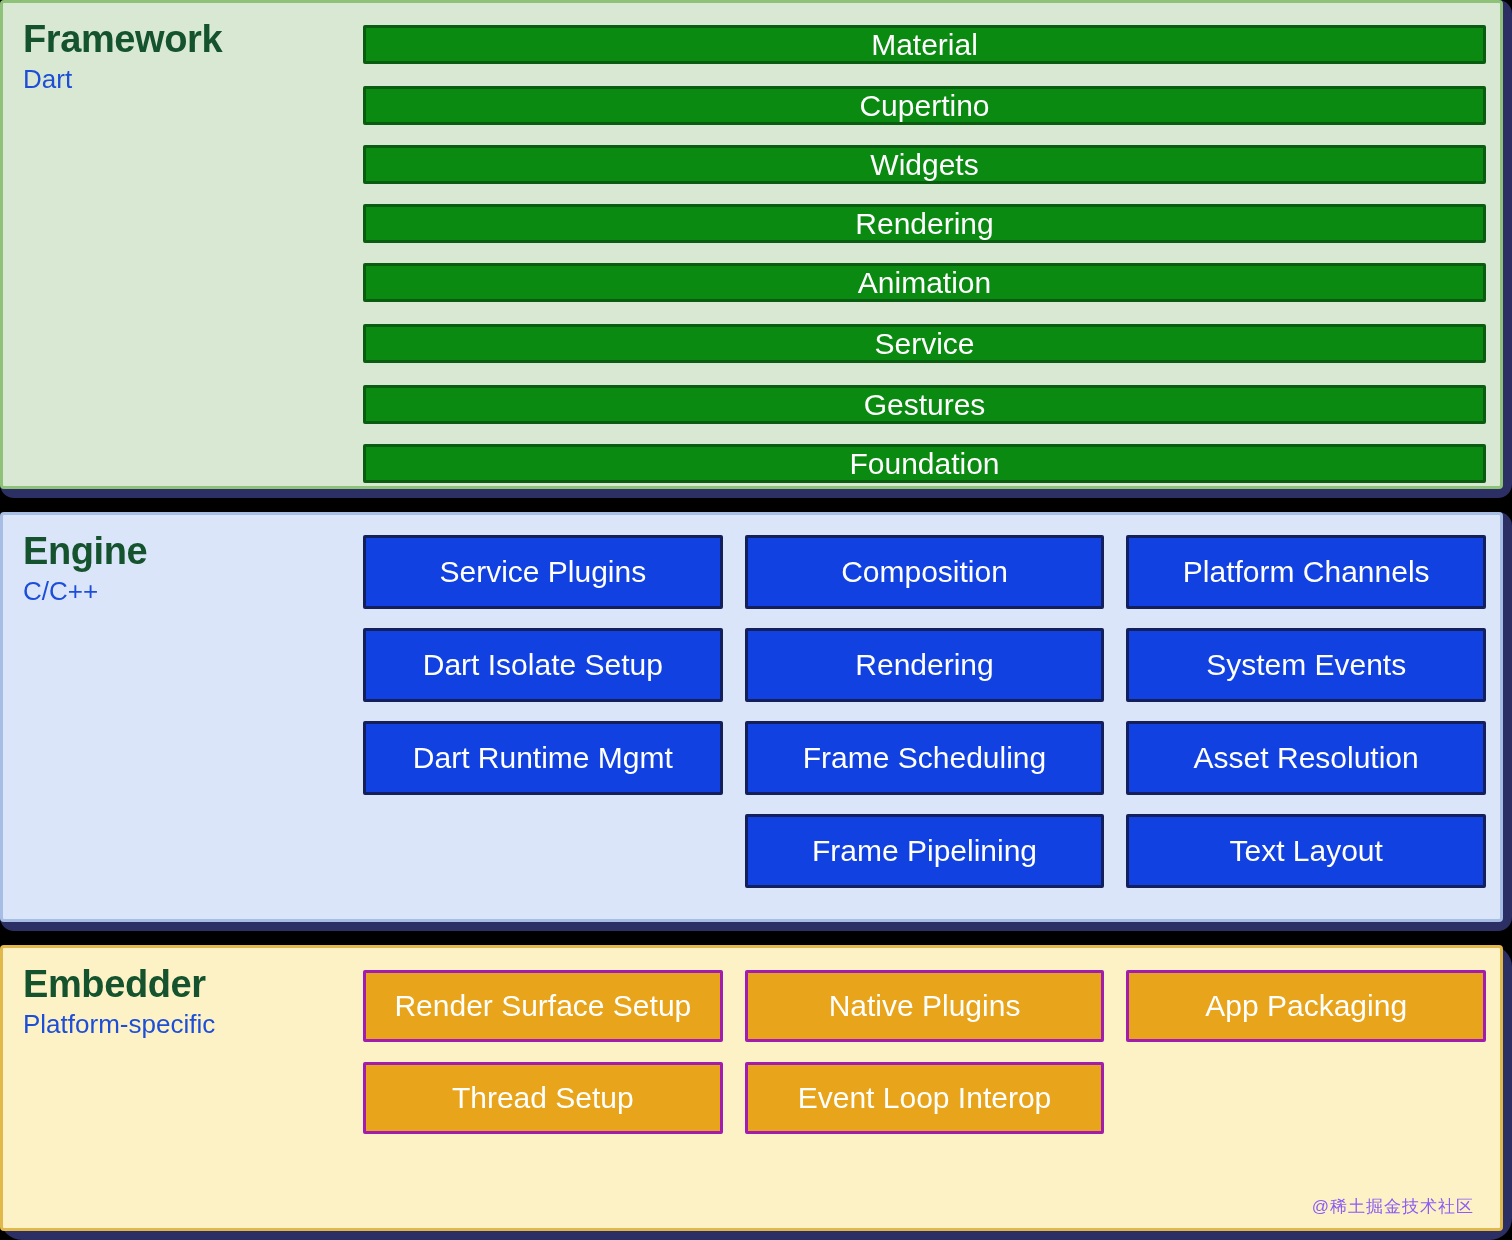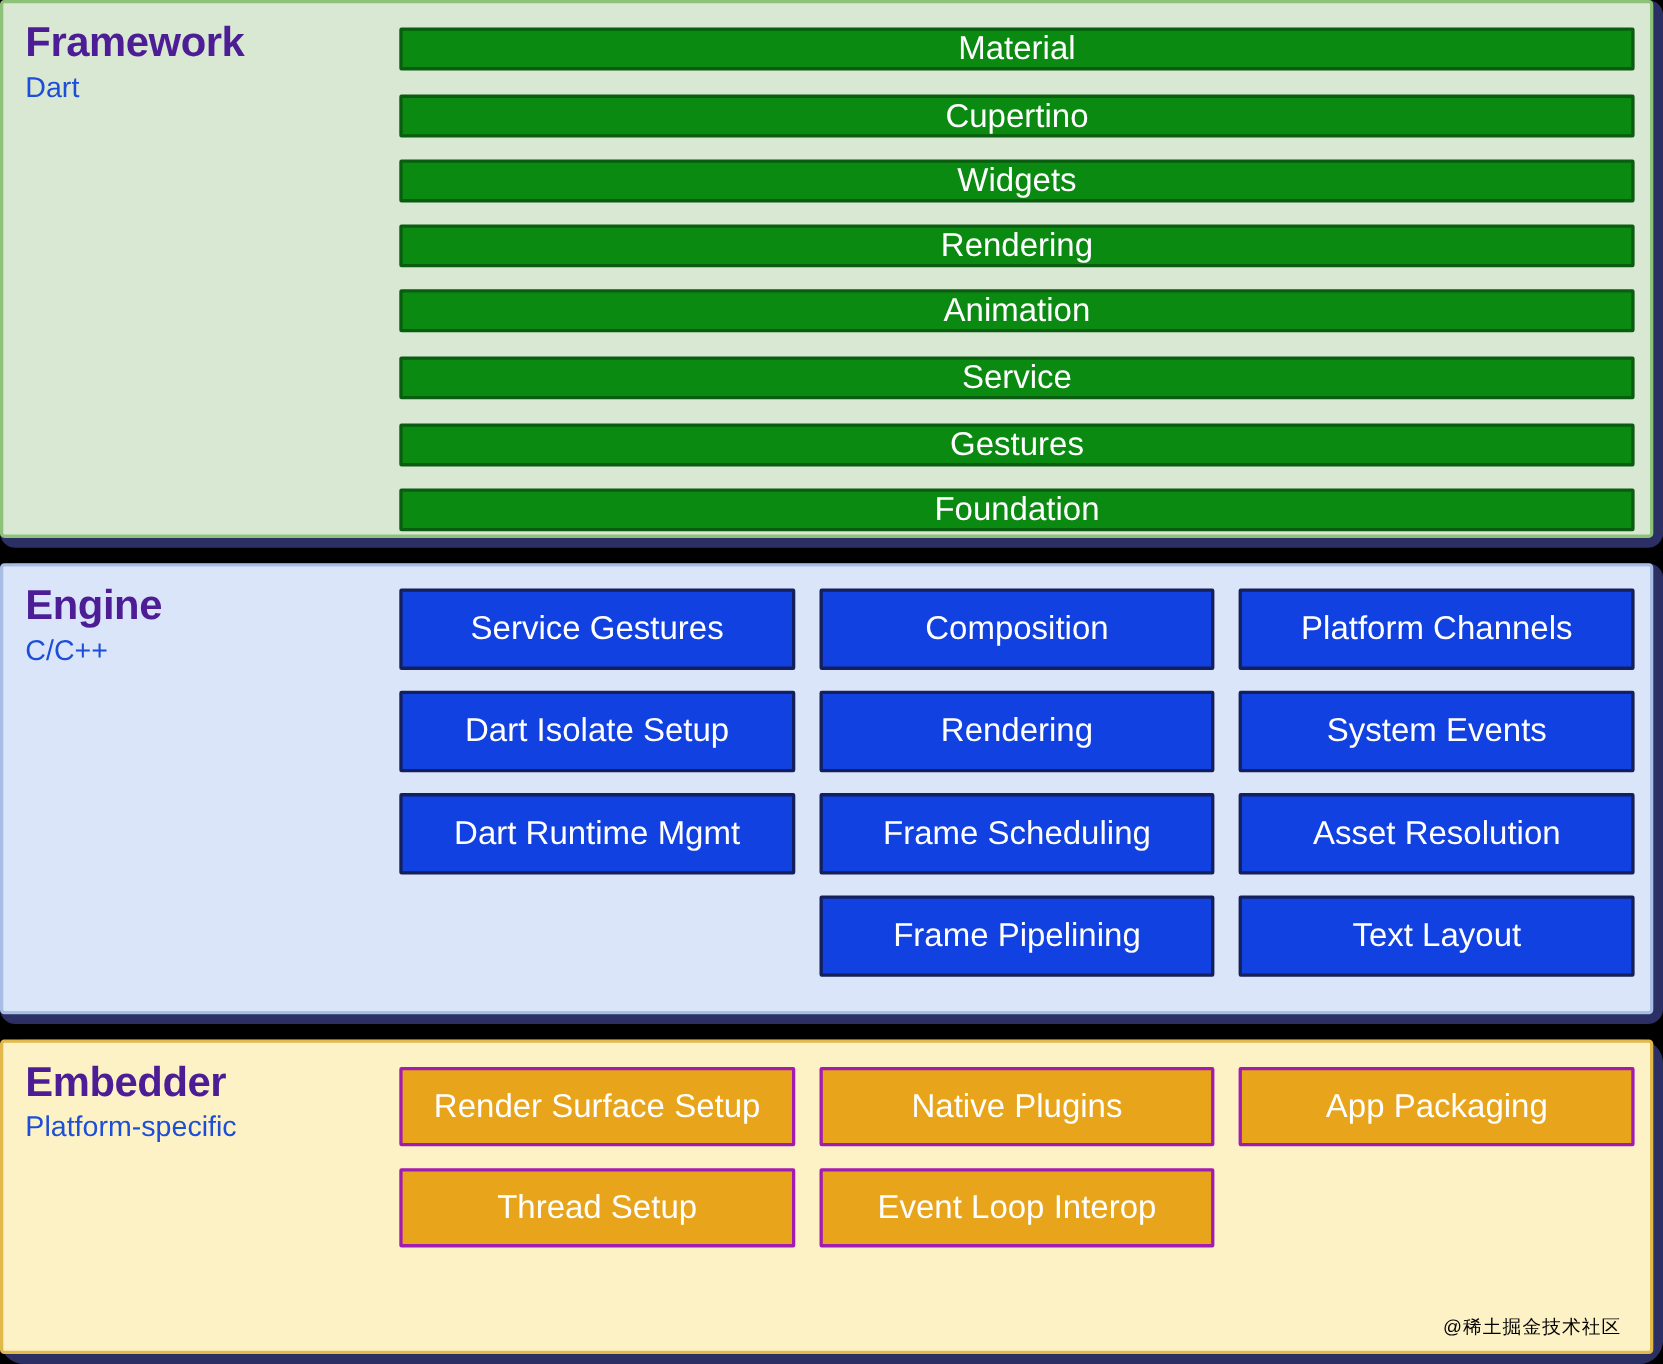--- a/index.html
+++ b/index.html
@@ -65,21 +65,21 @@
   
   .layer-head {
     width: 360px;
     flex: 0 0 360px;
     box-sizing: border-box;
     padding: 16px 0 0 20px;
   }
   .layer-title {
     font-size: 38px;
     font-weight: bold;
-    color: #4c1d95;
+    color: #14532d;
     line-height: 1.1;
     letter-spacing: -0.4px;
   }
   .layer-sub {
     font-size: 26px;
     color: #1d4ed8;
     line-height: 1.25;
     margin-top: 2px;
   }
 
@@ -160,21 +160,21 @@
     gap: 20px;
   }
   .em-col .box { height: 72px; }
 
   
   .watermark {
     position: absolute;
     right: 26px;
     bottom: 10px;
     font-size: 17px;
-    color: #000000;
+    color: #8b5cf6;
     letter-spacing: 1px;
     white-space: nowrap;
   }
 </style>
 </head>
 <body>
 
 <div id="diagram">
 
   <div class="layer framework">
@@ -221,21 +221,21 @@
 
       <div class="layer-head">
         <div class="layer-title">Engine</div>
         <div class="layer-sub">C/C++</div>
       </div>
 
       <div class="layer-body">
         <div class="en-cols">
 
           <div class="en-col">
-            <div class="box blue">Service Gestures</div>
+            <div class="box blue">Service Plugins</div>
             <div class="box blue">Dart Isolate Setup</div>
             <div class="box blue">Dart Runtime Mgmt</div>
           </div>
 
           <div class="en-col">
             <div class="box blue">Composition</div>
             <div class="box blue">Rendering</div>
             <div class="box blue">Frame Scheduling</div>
             <div class="box blue">Frame Pipelining</div>
           </div>

